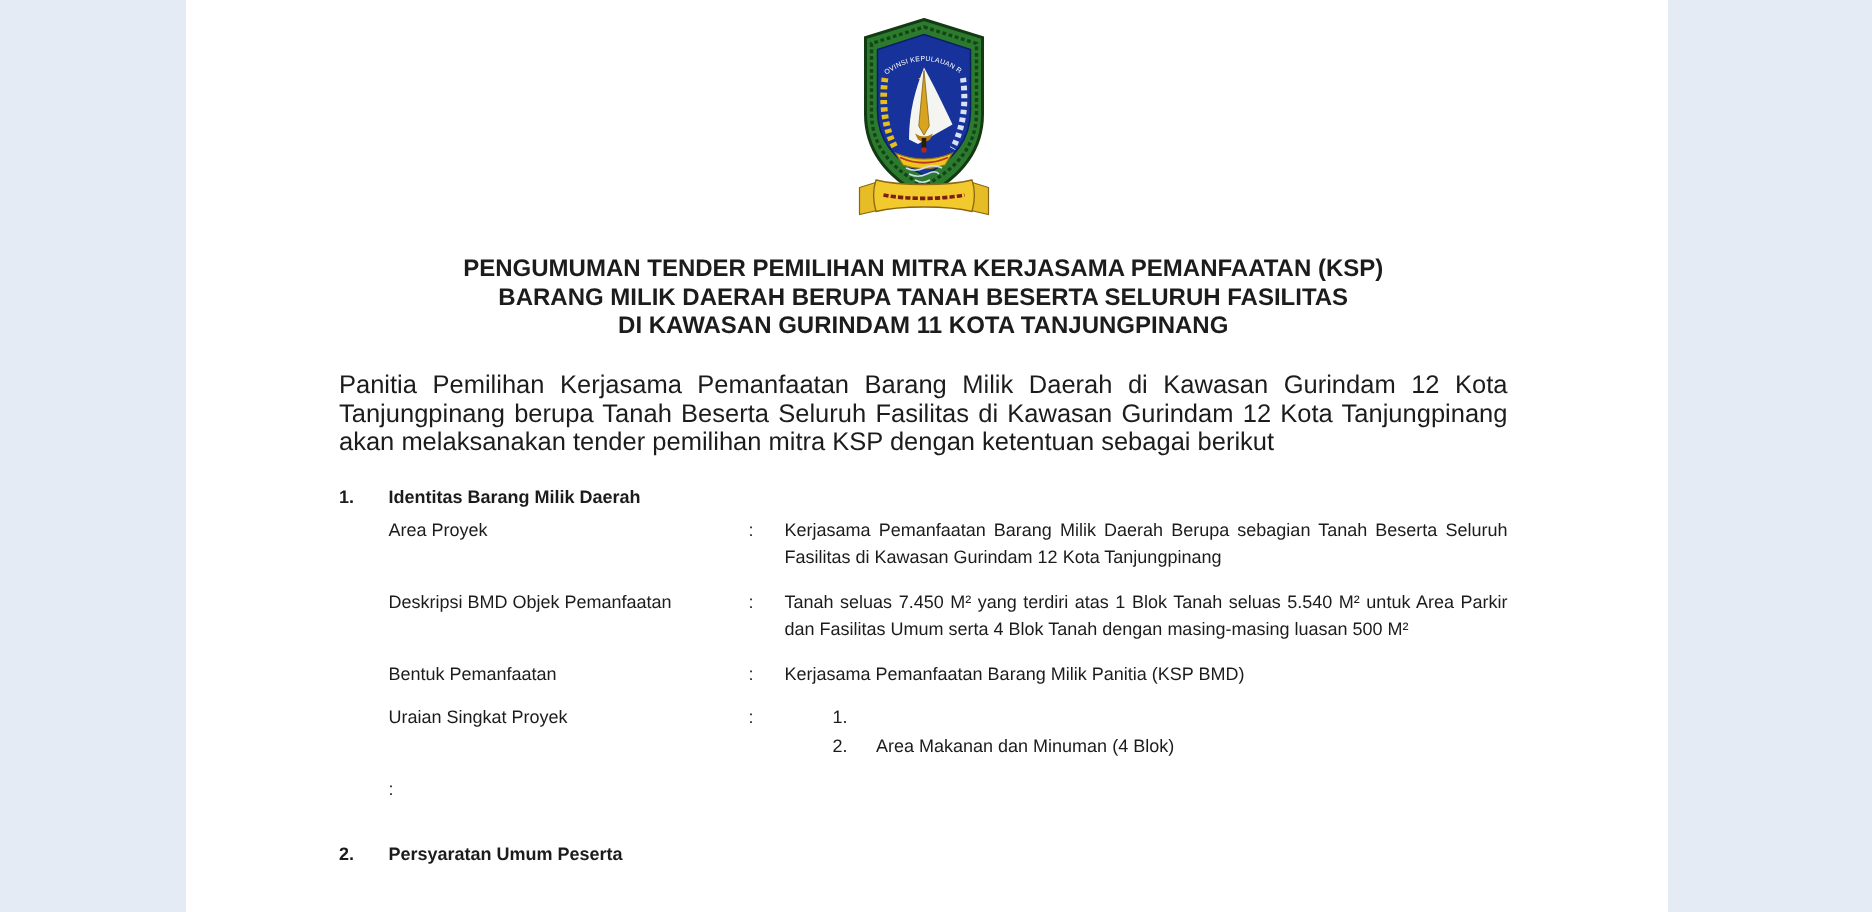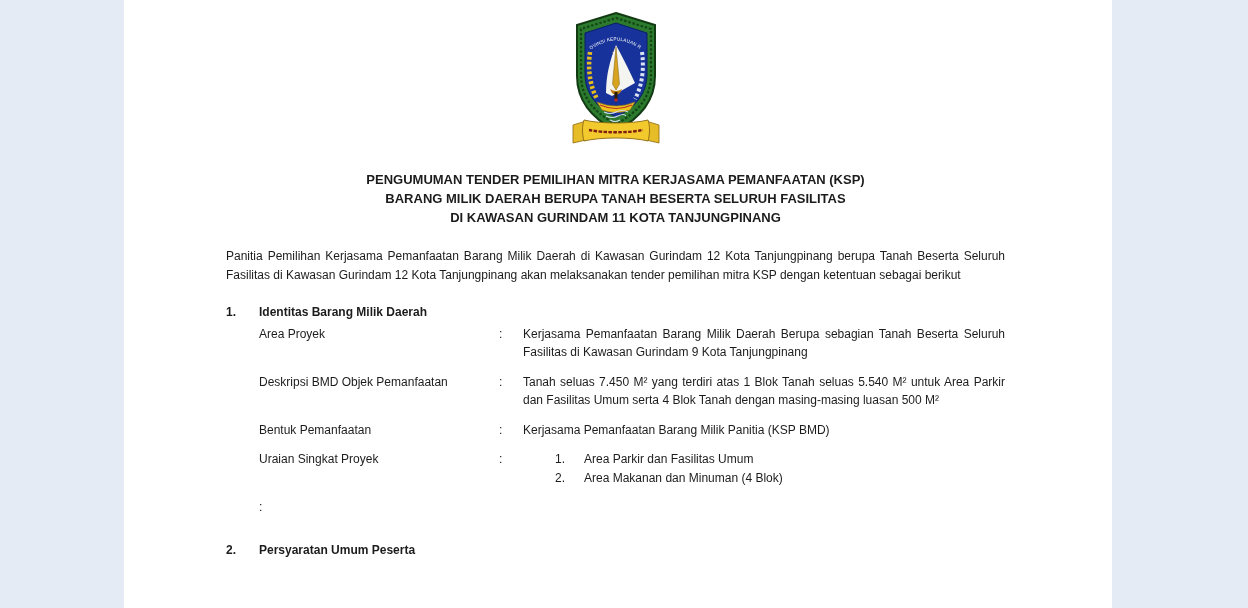--- a/index.html
+++ b/index.html
@@ -17,24 +17,24 @@
   .page{
     position:absolute;left:124px;top:0;width:988px;height:608px;
     background:var(--page-bg);
     padding:12px 107px 0 102px;
     color:var(--ink);
     overflow:hidden;
   }
   .emblem{display:block;margin:0 auto;}
   .title-block{
     margin-top:20px;text-align:center;
-    font-weight:bold;font-size:13px;line-height:19px;
+    font-weight:bold;font-size:16px;line-height:19px;
   }
   .intro{
-    margin-top:20px;font-size:12px;line-height:19px;
+    margin-top:20px;font-size:17px;line-height:19px;
     text-align:justify;
   }
   .sections{margin-top:18px;font-size:12px;line-height:18.5px;}
   .srow{
     display:grid;
     grid-template-columns:33px 240px 24px 1fr;
     margin-bottom:11px;
   }
   .heading-row{margin-bottom:3px;font-weight:bold;}
   .heading-row .c-rest{grid-column:2 / 5;}
@@ -98,21 +98,21 @@
     <div class="sections">
       <div class="srow heading-row">
         <div class="c-num">1.</div>
         <div class="c-rest">Identitas Barang Milik Daerah</div>
       </div>
 
       <div class="srow">
         <div class="c-num"></div>
         <div class="c-label">Area Proyek</div>
         <div class="c-colon">:</div>
-        <div class="c-value">Kerjasama Pemanfaatan Barang Milik Daerah Berupa sebagian Tanah Beserta Seluruh Fasilitas di Kawasan Gurindam 9 Kota Tanjungpinang</div>
+        <div class="c-value">Kerjasama Pemanfaatan Barang Milik Daerah Berupa sebagian Tanah Beserta Seluruh Fasilitas di Kawasan Gurindam 12 Kota Tanjungpinang</div>
       </div>
 
       <div class="srow">
         <div class="c-num"></div>
         <div class="c-label">Deskripsi BMD Objek Pemanfaatan</div>
         <div class="c-colon">:</div>
         <div class="c-value">Tanah seluas 7.450 M² yang terdiri atas 1 Blok Tanah seluas 5.540 M² untuk Area Parkir dan Fasilitas Umum serta 4 Blok Tanah dengan masing-masing luasan 500 M²</div>
       </div>
 
       <div class="srow">
@@ -122,21 +122,20 @@
         <div class="c-value">Kerjasama Pemanfaatan Barang Milik Panitia (KSP BMD)</div>
       </div>
 
       <div class="srow">
         <div class="c-num"></div>
         <div class="c-label">Uraian Singkat Proyek</div>
         <div class="c-colon">:</div>
         <div class="c-value">
           <div class="subrow">
             <span class="sub-num">1.</span>
-            <span>Area Parkir dan Fasilitas Umum</span>
           </div>
           <div class="subrow">
             <span class="sub-num">2.</span>
             <span>Area Makanan dan Minuman  (4 Blok)</span>
           </div>
         </div>
       </div>
 
       <div class="srow">
         <div class="c-num"></div>

